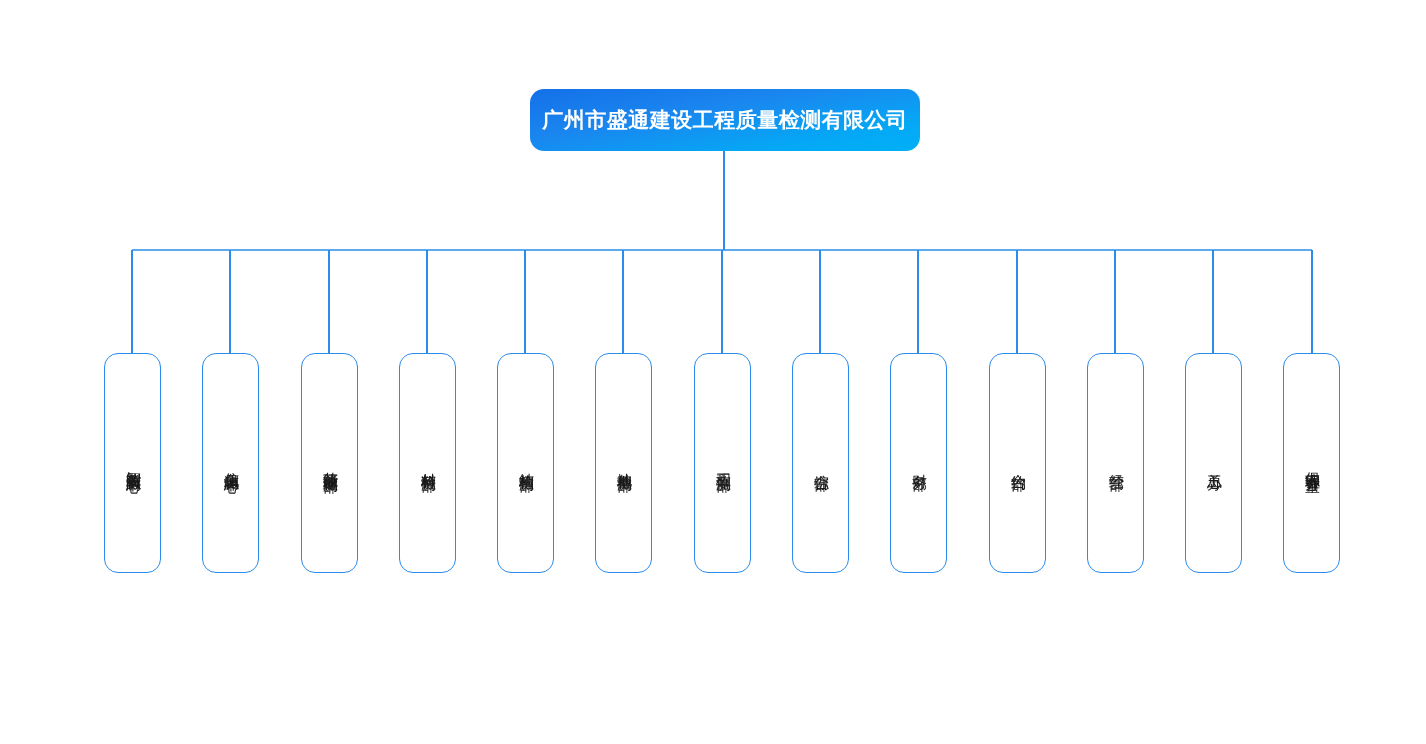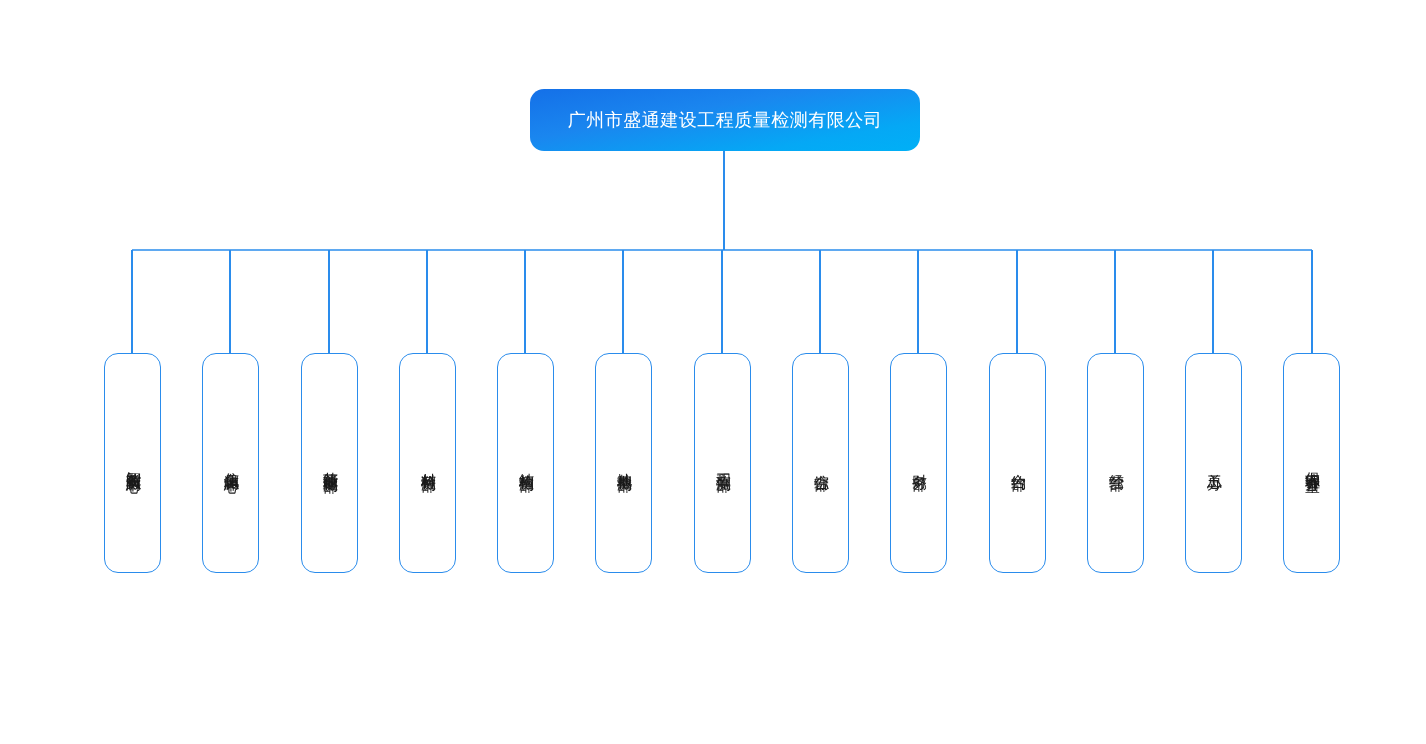--- a/index.html
+++ b/index.html
@@ -28,22 +28,22 @@
     height: 62px;
     border-radius: 14px;
     background: linear-gradient(170deg, #1470e8 0%, #1a86ef 38%, #05a8f5 78%, #00b0f6 100%);
     display: flex;
     align-items: center;
     justify-content: center;
     box-sizing: border-box;
   }
   .root-label {
     color: #ffffff;
-    font-size: 18px;
-    font-weight: normal;
+    font-size: 21px;
+    font-weight: bold;
     letter-spacing: 0.5px;
     white-space: nowrap;
     line-height: 1;
   }
 
   
   #connectors {
     position: absolute;
     left: 0;
     top: 0;

